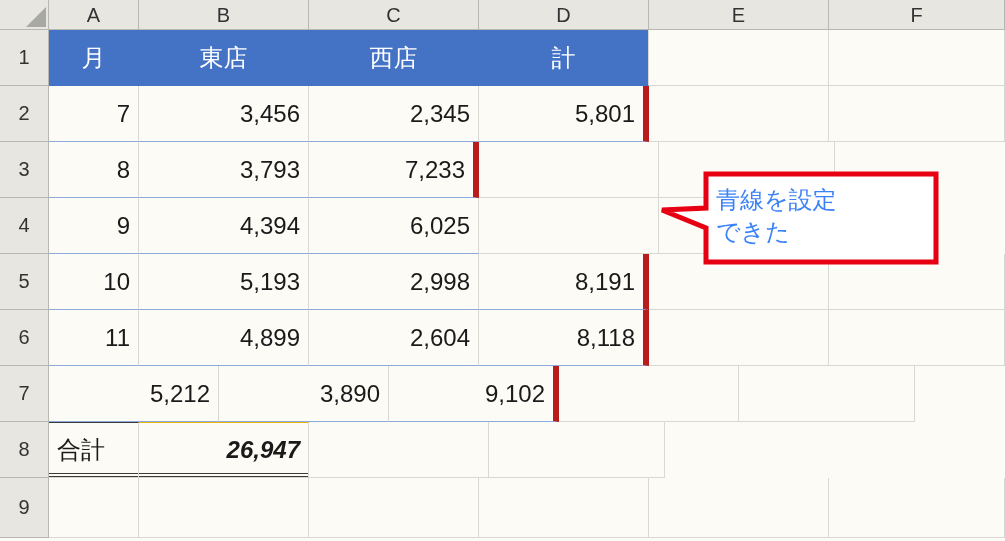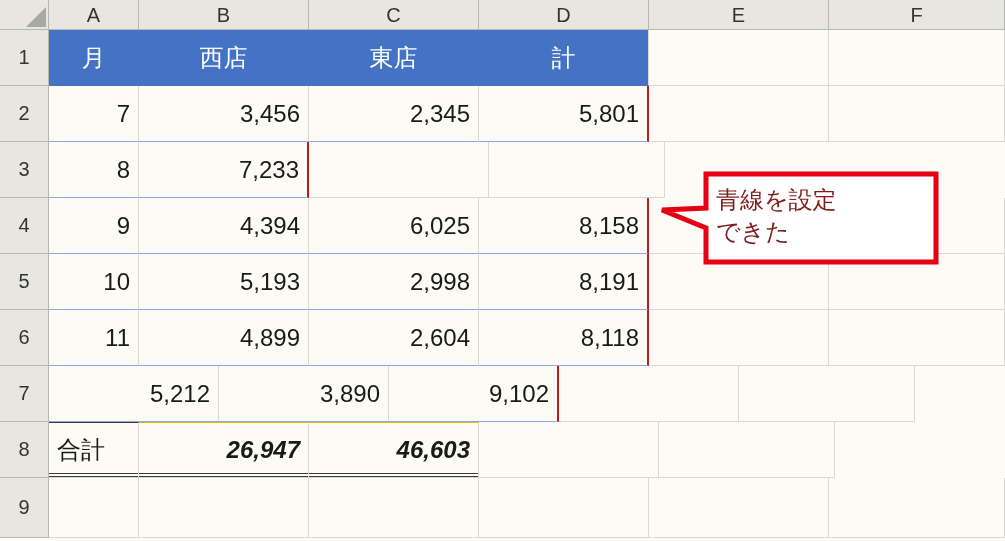--- a/index.html
+++ b/index.html
@@ -90,21 +90,21 @@
     border-right: 1px solid #4472c4;
     border-bottom: 1px solid #4472c4;
   }
   .hdr.cD { border-right: 1px solid #d9d8d3; }
 
   
   .data {
     justify-content: flex-end;
     border-bottom: 1px solid #8ea9db;
   }
-  .data.cD { border-right: 2px solid #b91c1c; }
+  .data.cD { border-right: 6px solid #b91c1c; }
   .data-left {
     justify-content: flex-end;
   }
 
   
   .total {
     font-weight: bold;
     justify-content: flex-end;
     border-top: 1px solid #eab308;
     position: relative;
@@ -142,21 +142,21 @@
     position: absolute;
     left: 656px;
     top: 170px;
     pointer-events: none;
   }
   .callout-text {
     position: absolute;
     left: 60px;
     top: 14px;
     font-size: 24px;
-    color: #7f1d1d;
+    color: #3b82f6;
     line-height: 1.35;
     white-space: nowrap;
   }
 </style>
 </head>
 <body>
 
 <div class="sheet">
 
   <div class="col-headers">
@@ -169,51 +169,51 @@
     <div class="col-head cB">B</div>
     <div class="col-head cC">C</div>
     <div class="col-head cD">D</div>
     <div class="col-head cE">E</div>
     <div class="col-head cF">F</div>
   </div>
 
   <div class="row">
     <div class="row-head">1</div>
     <div class="cell cA hdr">月</div>
+    <div class="cell cB hdr">東店</div>
     <div class="cell cC hdr">西店</div>
-    <div class="cell cB hdr">東店</div>
     <div class="cell cD hdr">計</div>
     <div class="cell cE empty"></div>
     <div class="cell cF empty"></div>
   </div>
 
   <div class="row">
     <div class="row-head">2</div>
     <div class="cell cA data data-left">7</div>
     <div class="cell cB data">3,456</div>
     <div class="cell cC data">2,345</div>
     <div class="cell cD data">5,801</div>
     <div class="cell cE empty"></div>
     <div class="cell cF empty"></div>
   </div>
 
   <div class="row">
     <div class="row-head">3</div>
     <div class="cell cA data data-left">8</div>
+    <div class="cell cB data">3,793</div>
     <div class="cell cD data">7,233</div>
     <div class="cell cE empty"></div>
     <div class="cell cF empty"></div>
   </div>
 
   <div class="row">
     <div class="row-head">4</div>
     <div class="cell cA data data-left">9</div>
     <div class="cell cB data">4,394</div>
     <div class="cell cC data">6,025</div>
-    <div class="cell cD data">8,158</div>
     <div class="cell cE empty"></div>
     <div class="cell cF empty"></div>
   </div>
 
   <div class="row">
     <div class="row-head">5</div>
     <div class="cell cA data data-left">10</div>
     <div class="cell cB data">5,193</div>
     <div class="cell cC data">2,998</div>
     <div class="cell cD data">8,191</div>
@@ -237,21 +237,20 @@
     <div class="cell cC data">3,890</div>
     <div class="cell cD data">9,102</div>
     <div class="cell cE empty"></div>
     <div class="cell cF empty"></div>
   </div>
 
   <div class="row">
     <div class="row-head">8</div>
     <div class="cell cA total-label">合計</div>
     <div class="cell cB total">26,947</div>
-    <div class="cell cD total">46,603</div>
     <div class="cell cE empty"></div>
     <div class="cell cF empty"></div>
   </div>
 
   <div class="row" style="height:60px">
     <div class="row-head">9</div>
     <div class="cell cA empty"></div>
     <div class="cell cB empty"></div>
     <div class="cell cC empty"></div>
     <div class="cell cD empty"></div>

